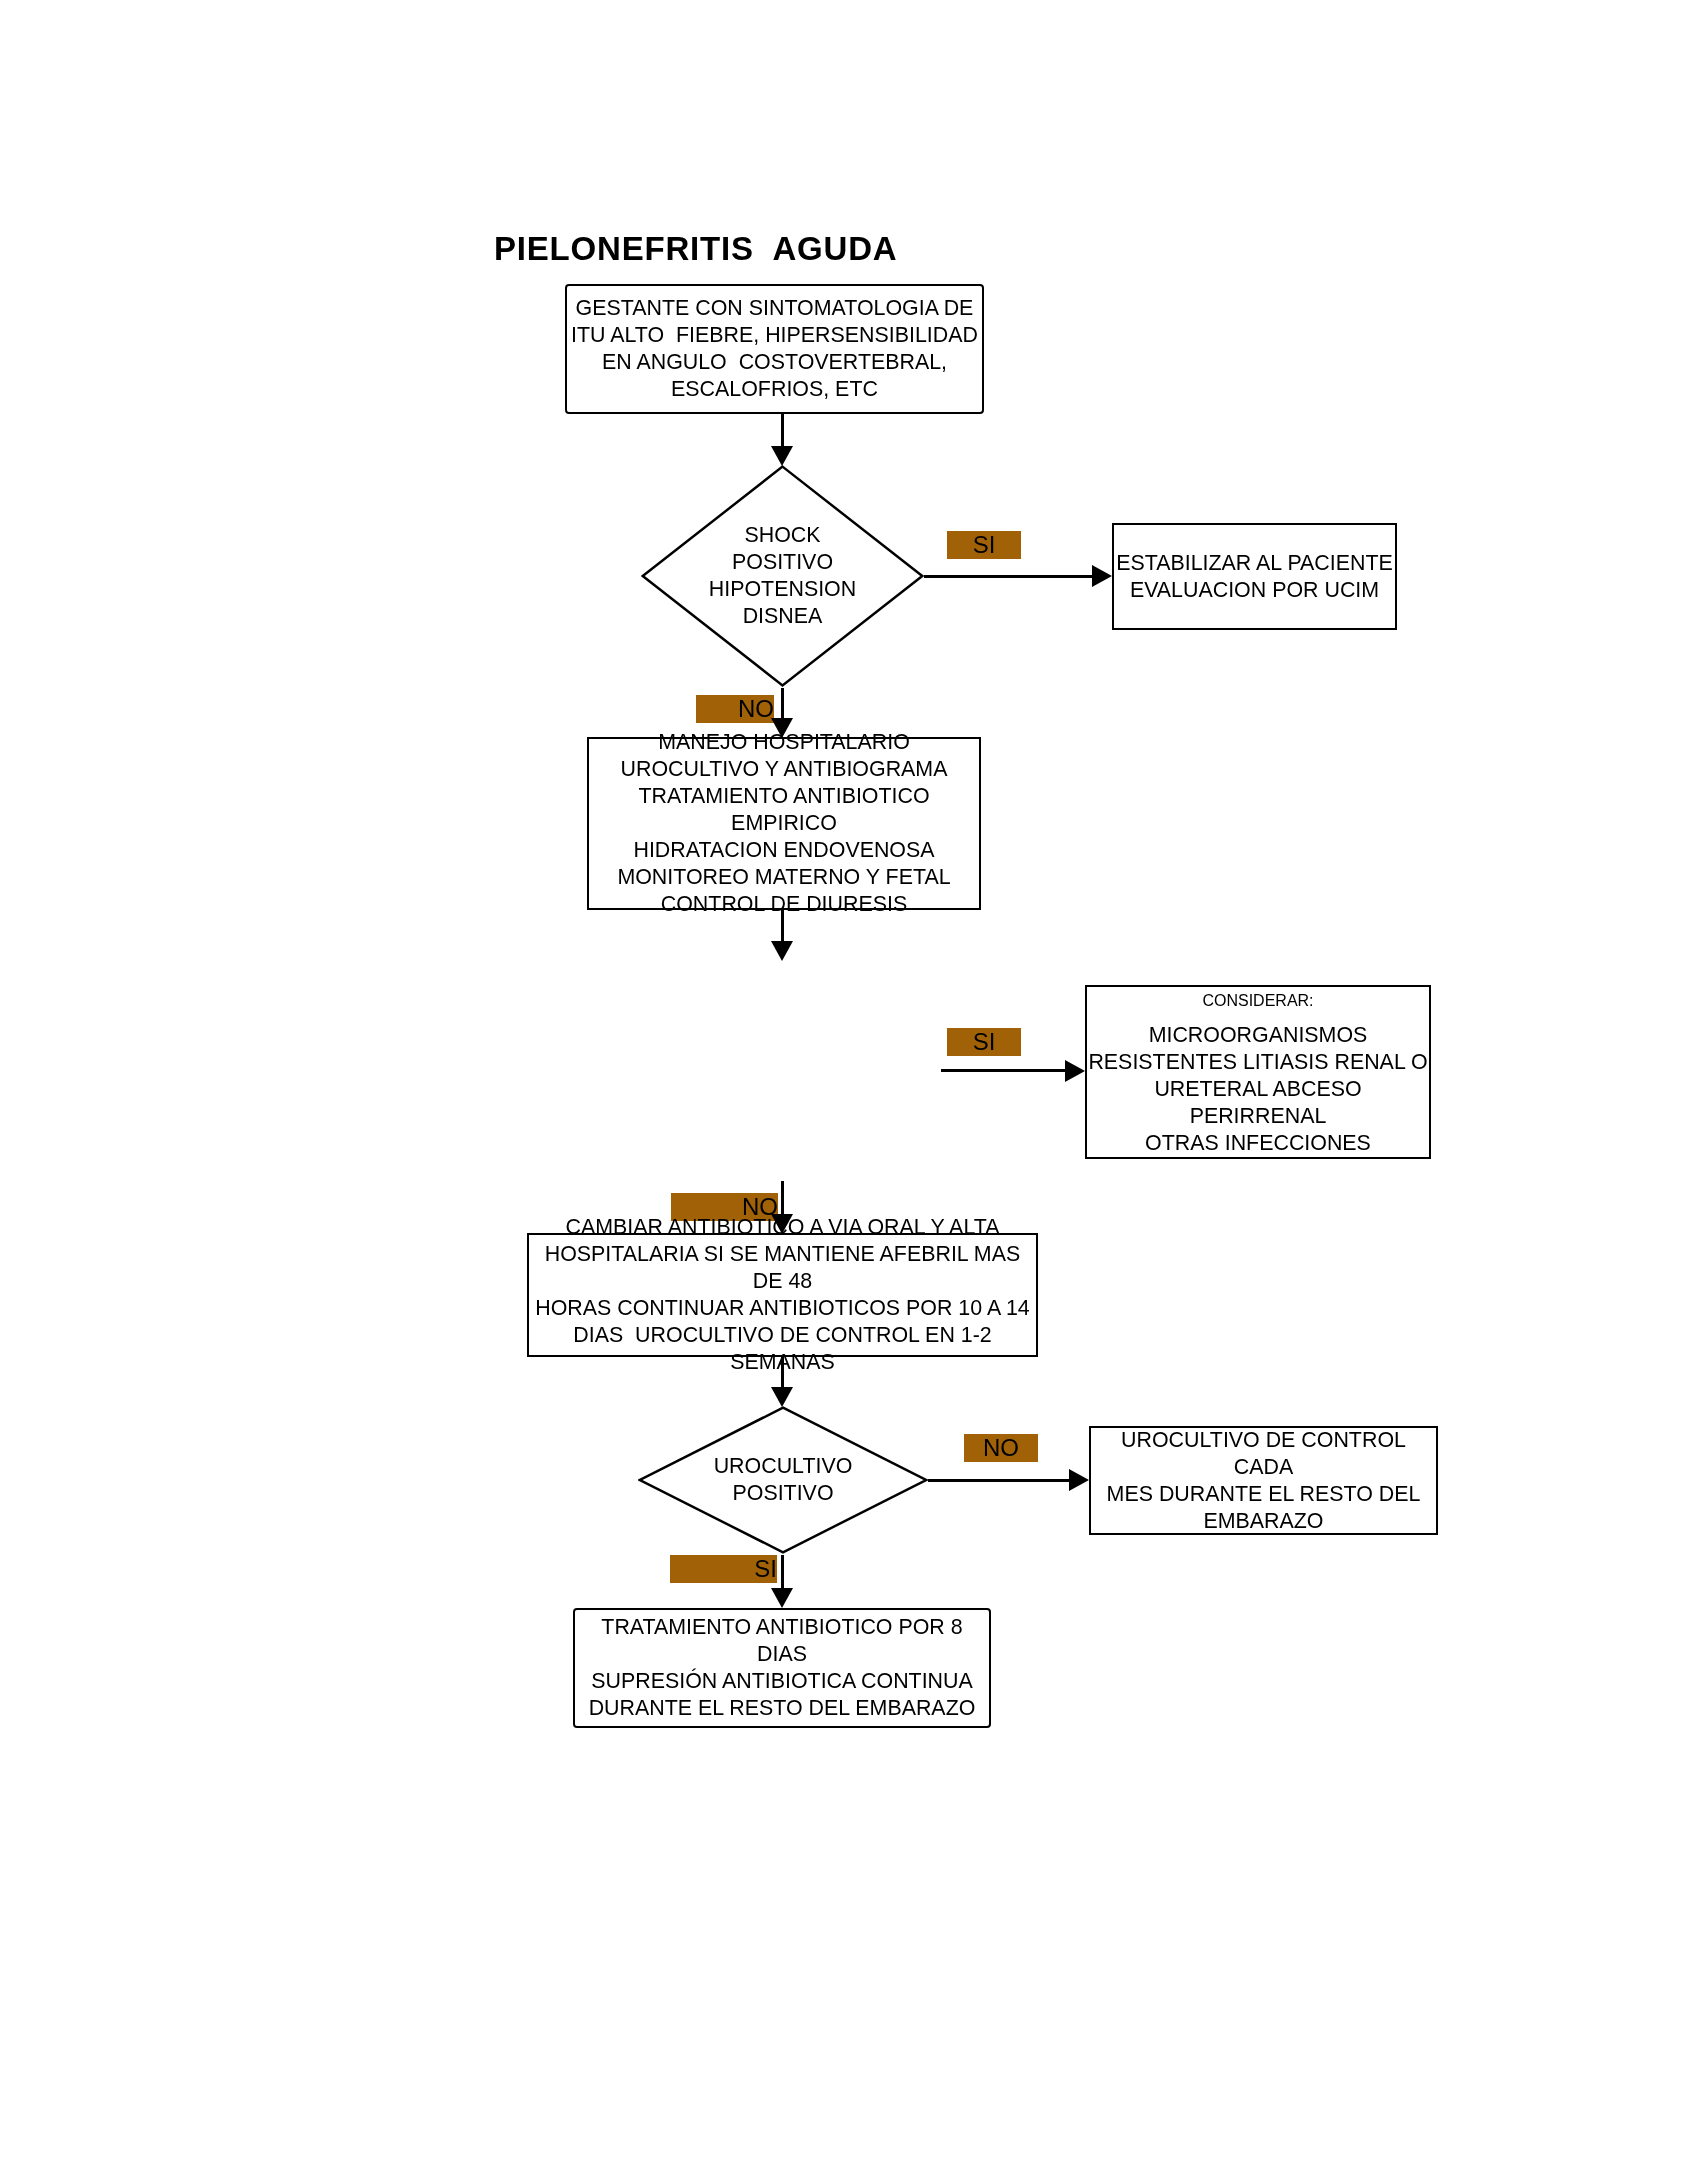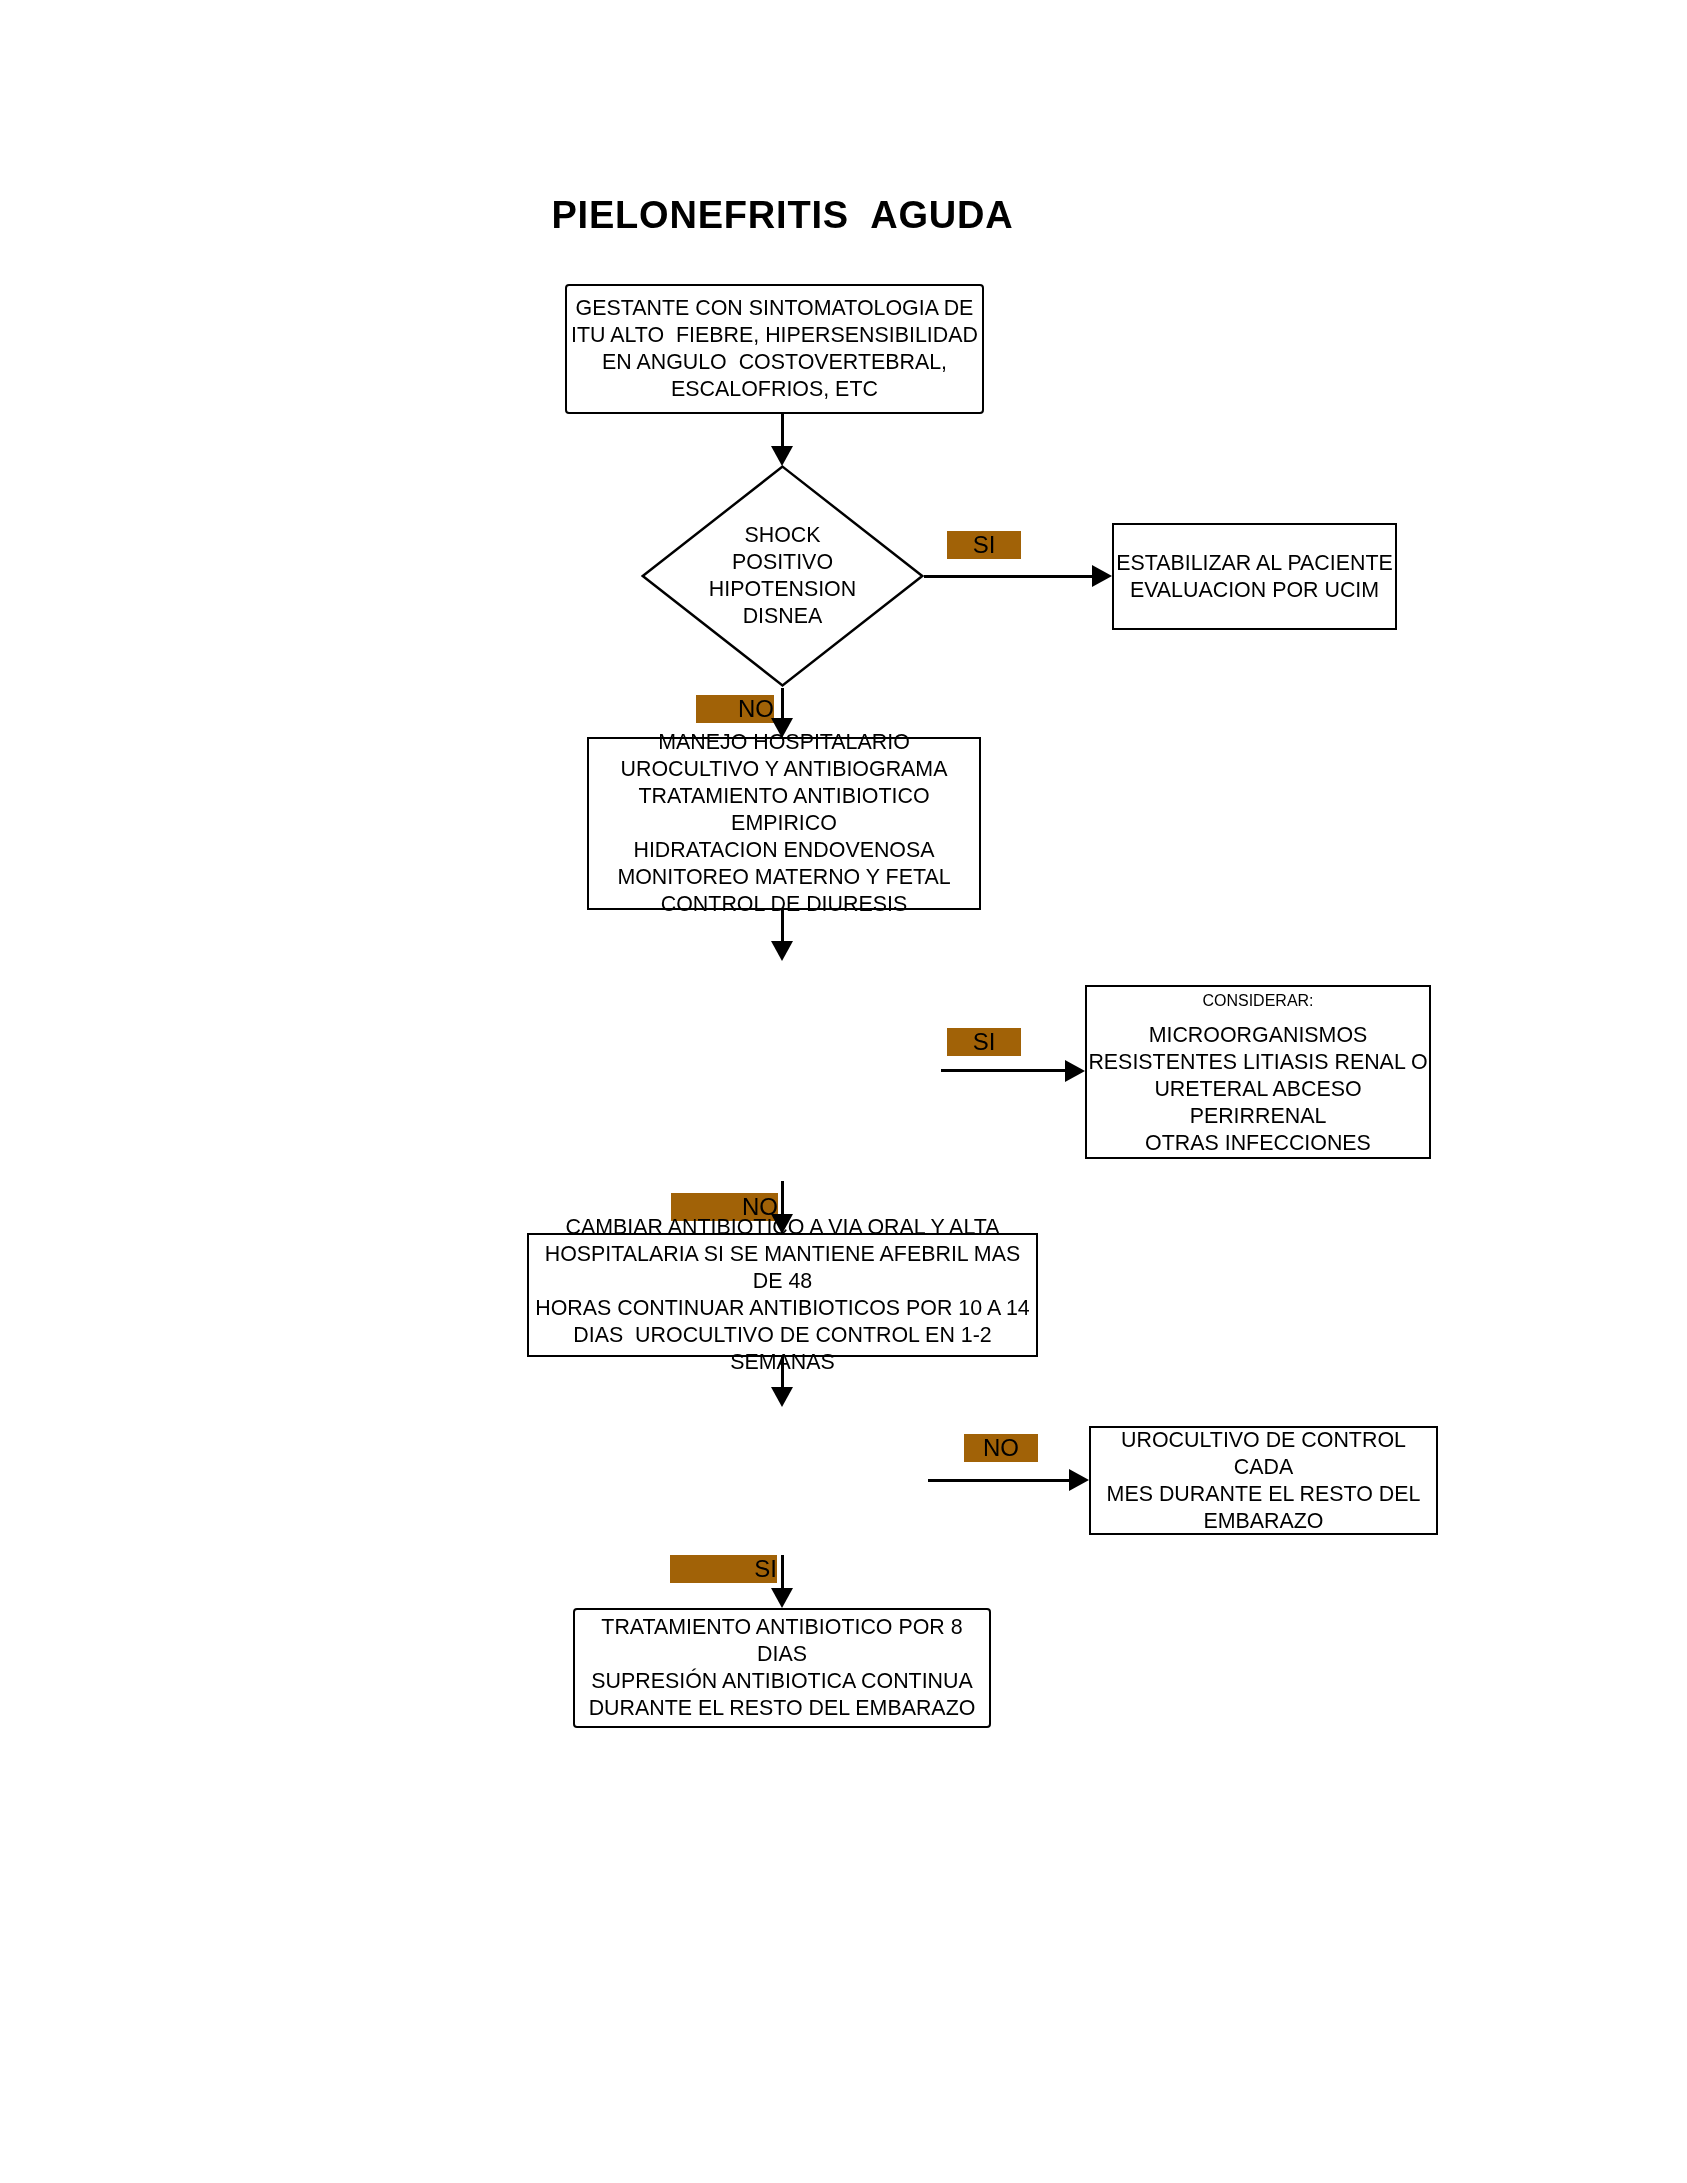--- a/index.html
+++ b/index.html
@@ -1,22 +1,22 @@
 <!DOCTYPE html>
 <html style="font-size:13px"><head>
 <meta charset="utf-8">
 <style>
   html,body{margin:0;padding:0;background:#ffffff;}
   #page{
     position:relative;width:1687px;height:2183px;background:#ffffff;
     font-family:"Liberation Sans",sans-serif;color:#000;overflow:hidden;
   }
   .title{
-    position:absolute;text-align:center;font-weight:bold;font-size:38px;
-    letter-spacing:0.8px;white-space:pre-wrap;
+    position:absolute;font-weight:bold;font-size:33px;
+    letter-spacing:0.8px;white-space:pre-wrap;margin-top:36px;
   }
   .rect-node,.rounded-node{
     position:absolute;border:2.5px solid #000;background:#fff;
     display:flex;align-items:center;justify-content:center;box-sizing:border-box;
   }
   .rounded-node{border-radius:4px;}
   .node-text{
     white-space:pre-wrap;text-align:center;font-size:21.4px;line-height:27px;
   }
   .node-heading{
@@ -118,20 +118,27 @@
   <div class="rect-node" style="left:527px;top:1233px;width:511px;height:124px;">
     <div class="node-text">CAMBIAR ANTIBIOTICO A VIA ORAL Y ALTA
 HOSPITALARIA SI SE MANTIENE AFEBRIL MAS DE 48
 HORAS CONTINUAR ANTIBIOTICOS POR 10 A 14
 DIAS  UROCULTIVO DE CONTROL EN 1-2 SEMANAS</div>
   </div>
 
   <div class="vline" style="left:781px;top:1357px;height:33px;"></div>
   <div class="arrow-down" style="left:771px;top:1387px;"></div>
 
+  <div class="diamond" style="left:638px;top:1406px;width:290px;height:148px;">
+    <svg width="290" height="148" viewBox="0 0 352 180">
+      <polygon points="176,2 350,90 176,178 2,90" fill="#ffffff" stroke="#000000" stroke-width="3"></polygon>
+    </svg>
+    <div class="node-text">UROCULTIVO
+POSITIVO</div>
+  </div>
 
   <div class="conn-label center" style="left:964px;top:1434px;width:74px;">NO</div>
   <div class="hline" style="left:928px;top:1479px;width:142px;"></div>
   <div class="arrow-right" style="left:1069px;top:1469px;"></div>
 
   <div class="rect-node" style="left:1089px;top:1426px;width:349px;height:109px;">
     <div class="node-text">UROCULTIVO DE CONTROL CADA
 MES DURANTE EL RESTO DEL
 EMBARAZO</div>
   </div>

